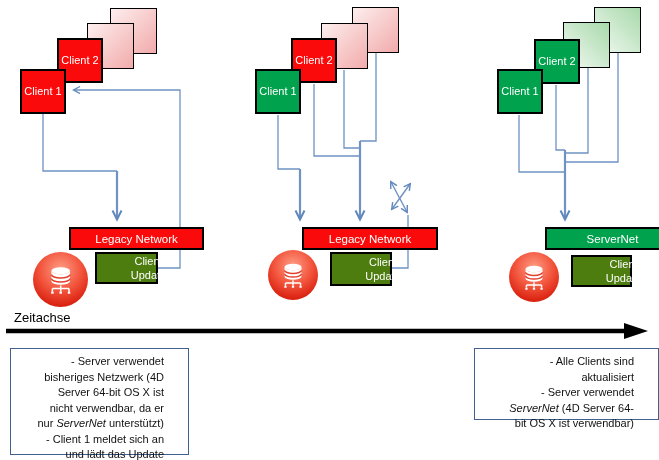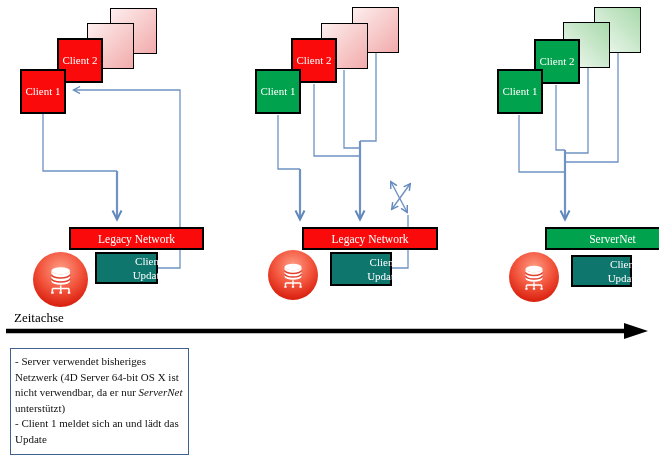--- a/index.html
+++ b/index.html
@@ -1,31 +1,31 @@
 <!DOCTYPE html>
 <html><head>
 <meta charset="utf-8">
 <style>
   html,body{margin:0;padding:0;background:#fff;}
   .stage{position:relative;width:659px;height:460px;background:#fff;overflow:hidden;
-         font-family:Liberation Serif, serif;}
+         font-family:Liberation Sans, sans-serif;}
   .abs{position:absolute;}
   .client{width:46px;height:45px;border:2px solid #000;color:#fff;font-size:11px;line-height:1.25;
           display:flex;align-items:center;justify-content:center;text-align:center;box-sizing:border-box;}
   .red{background:#fa0a0a;}
   .green{background:#00a24d;}
   .ghost{width:47px;height:46px;border:1.5px solid #000;box-sizing:border-box;}
   .ghost.pink{background:linear-gradient(135deg,#fdeeee 0%,#f2abab 100%);}
   .ghost.grn{background:linear-gradient(45deg,#f3faf3 0%,#a8d9ab 100%);}
   .bar{height:23px;border:2px solid #000;color:#fff;font-size:11.5px;display:flex;align-items:center;
        justify-content:center;box-sizing:border-box;margin-left:48px;}
-  .upd{border:2px solid #000;background:#0f766e;color:#fff;font-size:11px;line-height:1.3;display:flex;
+  .upd{border:2px solid #000;background:#4d7c0f;color:#fff;font-size:11px;line-height:1.3;display:flex;
        align-items:center;justify-content:center;text-align:center;box-sizing:border-box;padding-left:44px;}
   .note{border:1.5px solid #3e618f;background:#fff;color:#111;font-size:11px;line-height:15.5px;
-        padding:5px 4px;white-space:pre-wrap;box-sizing:border-box;}
+        padding:5px 24px;white-space:pre-wrap;box-sizing:border-box;text-align:right;}
   .note .it{font-style:italic;}
   .tl-label{font-size:13px;color:#000;}
   .db{border-radius:50%;display:flex;align-items:center;justify-content:center;
       background:radial-gradient(circle at 50% 32%,#ff9d85 0%,#f2543c 45%,#dc2614 75%,#bb1405 100%);}
   .db svg{width:68%;height:68%;}
   svg.overlay{left:0;top:0;pointer-events:none;}
 </style>
 </head>
 <body>
 
@@ -147,14 +147,16 @@
   <div class="abs upd" style="left:571px;top:255px;width:61px;height:32px">
       <span>Client Update</span>
     </div>
 
   <div class="abs tl-label" style="left:14px;top:310px">Zeitachse</div>
 
   <div class="abs note" style="left:10px;top:348px;width:179px;height:107px"><span>- Server verwendet bisheriges Netzwerk (4D Server 64-bit OS X ist nicht verwendbar, da er nur </span><span class="it">ServerNet</span><span> unterstützt)
 - Client 1 meldet sich an und lädt das Update</span></div>
 
 
+  <div class="abs note" style="left:474px;top:348px;width:185px;height:72px"><span>- Alle Clients sind aktualisiert
+- Server verwendet </span><span class="it">ServerNet</span><span> (4D Server 64-bit OS X ist verwendbar)</span></div>
 
 </div>
 
 </body></html>

